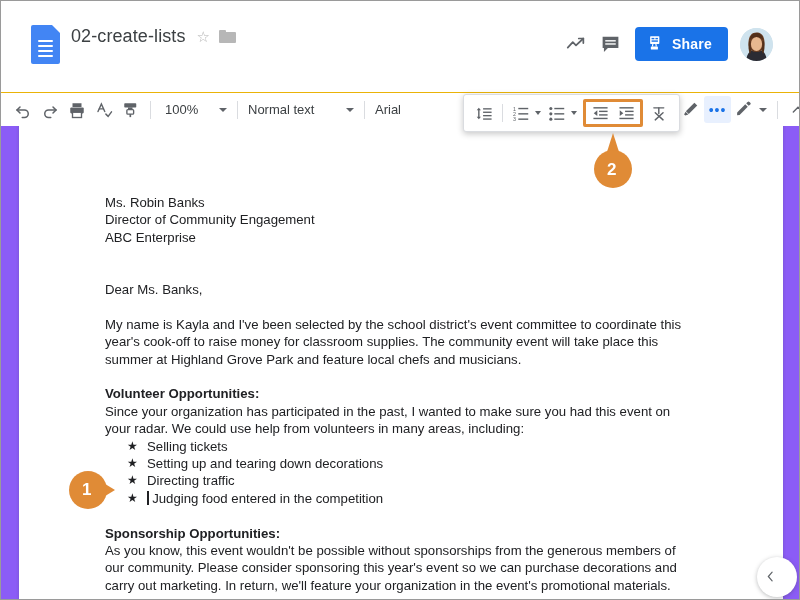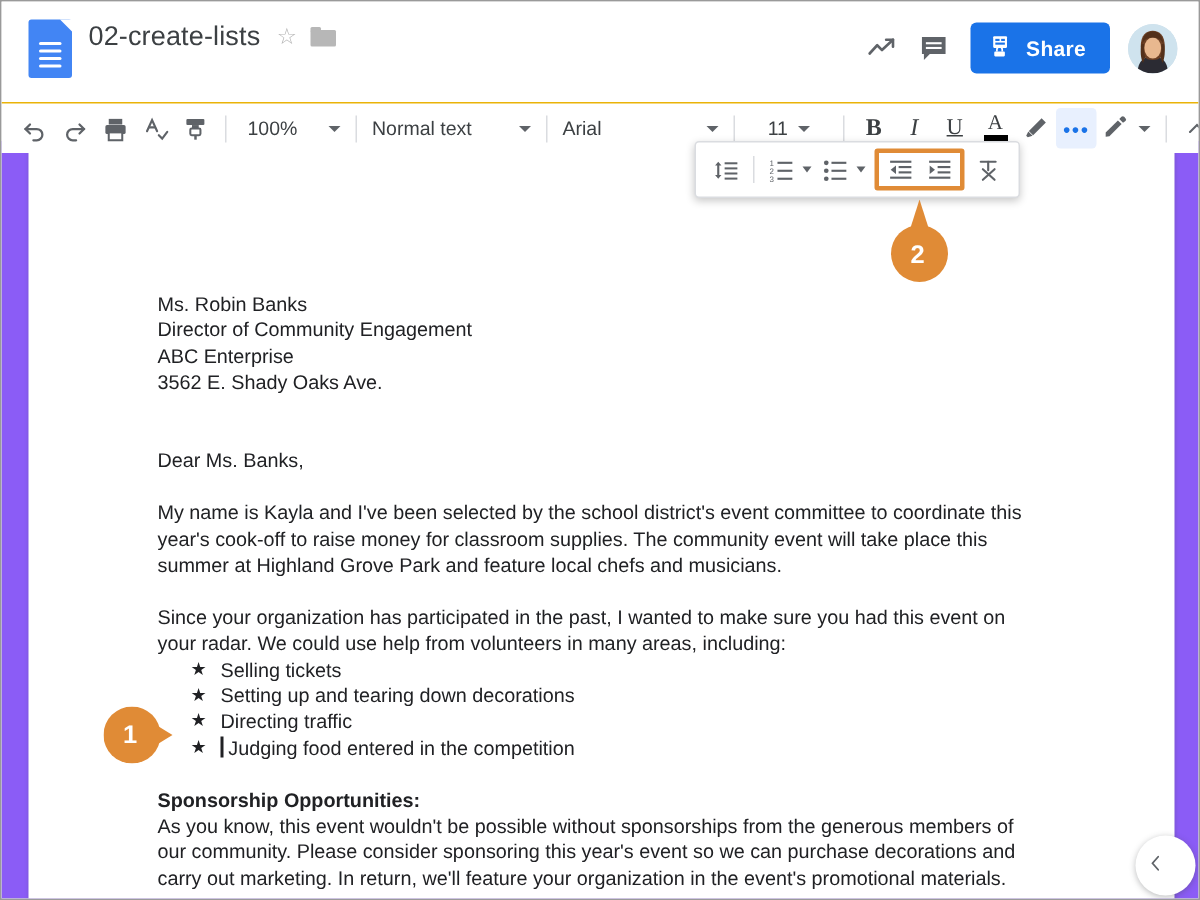--- a/index.html
+++ b/index.html
@@ -22,21 +22,21 @@
     box-sizing: border-box;
     background: #ffffff;
     overflow: hidden;
   }
 
   
   .header {
     height: 59px;
     display: flex;
     align-items: flex-start;
-    padding: 4px;
+    padding: 16px;
     background: #ffffff;
     position: relative;
   }
   .docs-logo {
     width: 30px;
     height: 40px;
     margin: 8px 10px 0 14px;
     position: relative;
     flex: none;
   }
@@ -540,33 +540,33 @@
     </div>
   </div>
 
   <div class="canvas">
     <div class="page-sheet">
       <div class="doc-body">
 
         <p>Ms. Robin Banks</p>
         <p>Director of Community Engagement</p>
         <p>ABC Enterprise</p>
-        <p>3562 E. Shady Oaks Ave.</p>
 
         <div class="blank"></div>
         <div class="blank"></div>
 
         <p>Dear Ms. Banks,</p>
 
         <div class="blank"></div>
 
         <p>My name is Kayla and I've been selected by the school district's event committee to coordinate this year's cook-off to raise money for classroom supplies. The community event will take place this summer at Highland Grove Park and feature local chefs and musicians.</p>
 
         <div class="blank"></div>
 
+        <p class="bold-head">Volunteer Opportunities:</p>
         <p>Since your organization has participated in the past, I wanted to make sure you had this event on your radar. We could use help from volunteers in many areas, including:</p>
 
         <ul class="starlist">
           <li>
             <span class="star">★</span>
             <span>Selling tickets</span>
           </li>
           <li>
             <span class="star">★</span>
             <span>Setting up and tearing down decorations</span>

